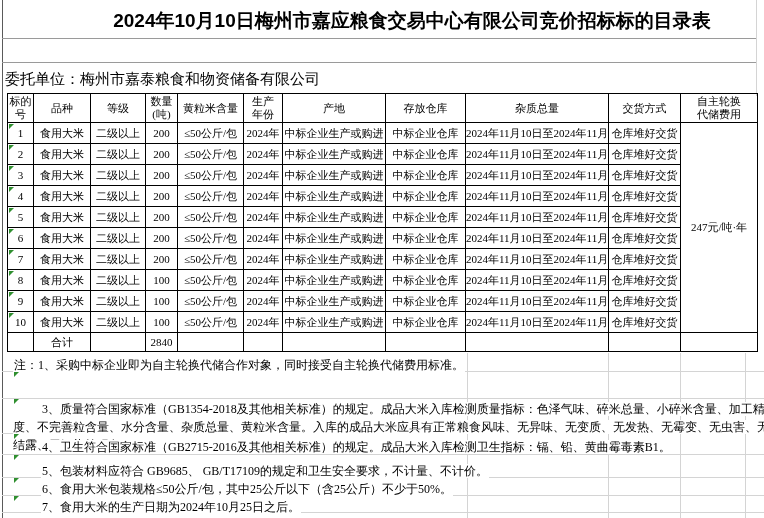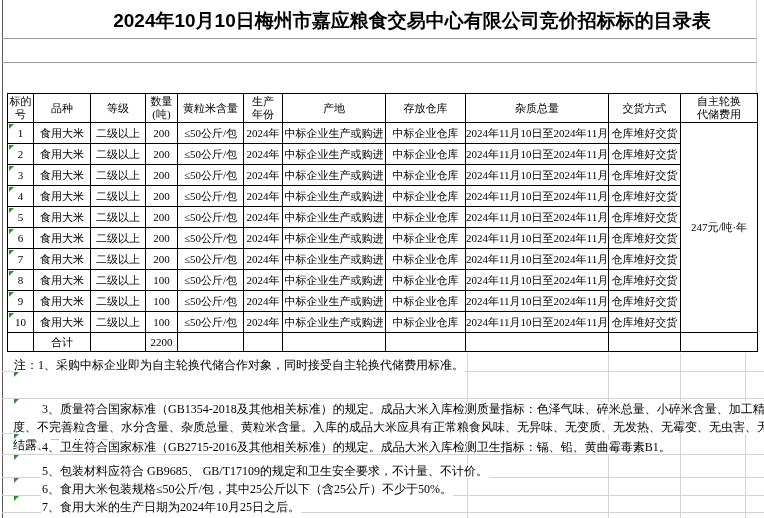--- a/index.html
+++ b/index.html
@@ -56,20 +56,21 @@
   <div class="gl" style="left:2px;top:454px;width:762px;height:1px;"></div>
   <div class="gl" style="left:2px;top:477px;width:762px;height:1px;"></div>
   <div class="gl" style="left:2px;top:495px;width:762px;height:1px;"></div>
   <div class="gl" style="left:2px;top:512px;width:762px;height:1px;"></div>
   <div class="gl" style="left:467px;top:353px;width:1px;height:165px;"></div>
   <div class="gl" style="left:608px;top:353px;width:1px;height:165px;"></div>
   <div class="gl" style="left:680px;top:353px;width:1px;height:165px;"></div>
   <div class="gl" style="left:745px;top:353px;width:1px;height:165px;"></div>
 
   <div class="title1">2024年10月10日梅州市嘉应粮食交易中心有限公司竞价招标标的目录表</div>
+  <div class="client">委托单位：梅州市嘉泰粮食和物资储备有限公司</div>
 
   <table class="bid">
     <colgroup>
       <col style="width:26px">
         <col style="width:57px">
         <col style="width:55px">
         <col style="width:32px">
       <col style="width:66px">
         <col style="width:39px">
         <col style="width:103px">
@@ -216,21 +217,21 @@
           <td class="c-year">2024年</td>
           <td class="c-origin">中标企业生产或购进</td>
           <td class="c-warehouse">中标企业仓库</td>
           <td class="c-date">2024年11月10日至2024年11月18日</td>
           <td class="c-method">仓库堆好交货</td>
         </tr>
         <tr class="tr-total" id="total-row">
         <td></td>
         <td>合计</td>
         <td></td>
-        <td>2200</td>
+        <td>2840</td>
         <td></td>
         <td></td>
         <td></td>
         <td></td>
         <td></td>
         <td></td>
         <td></td>
       </tr>
     </tbody>
   </table>

